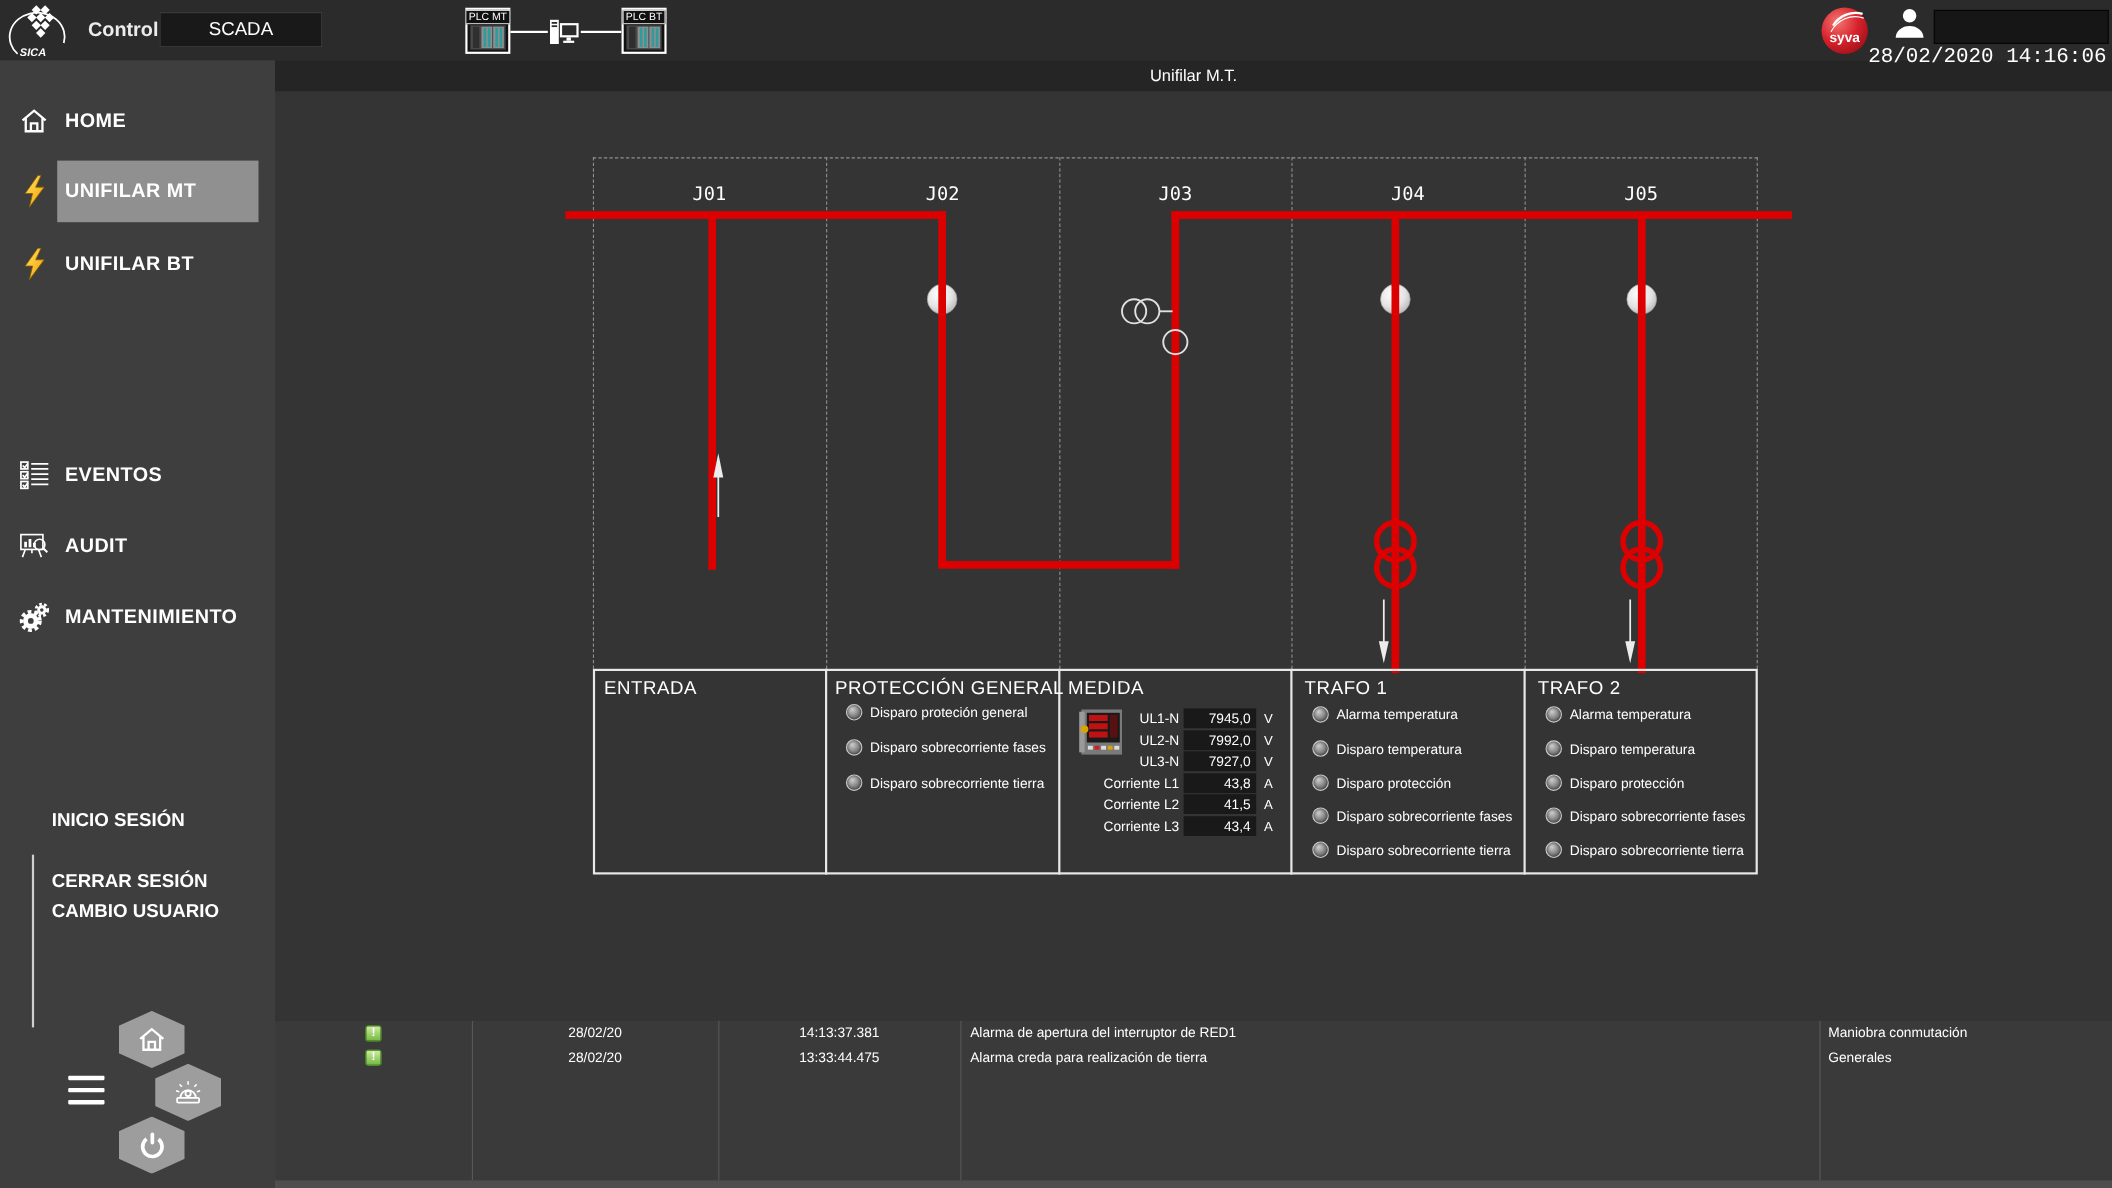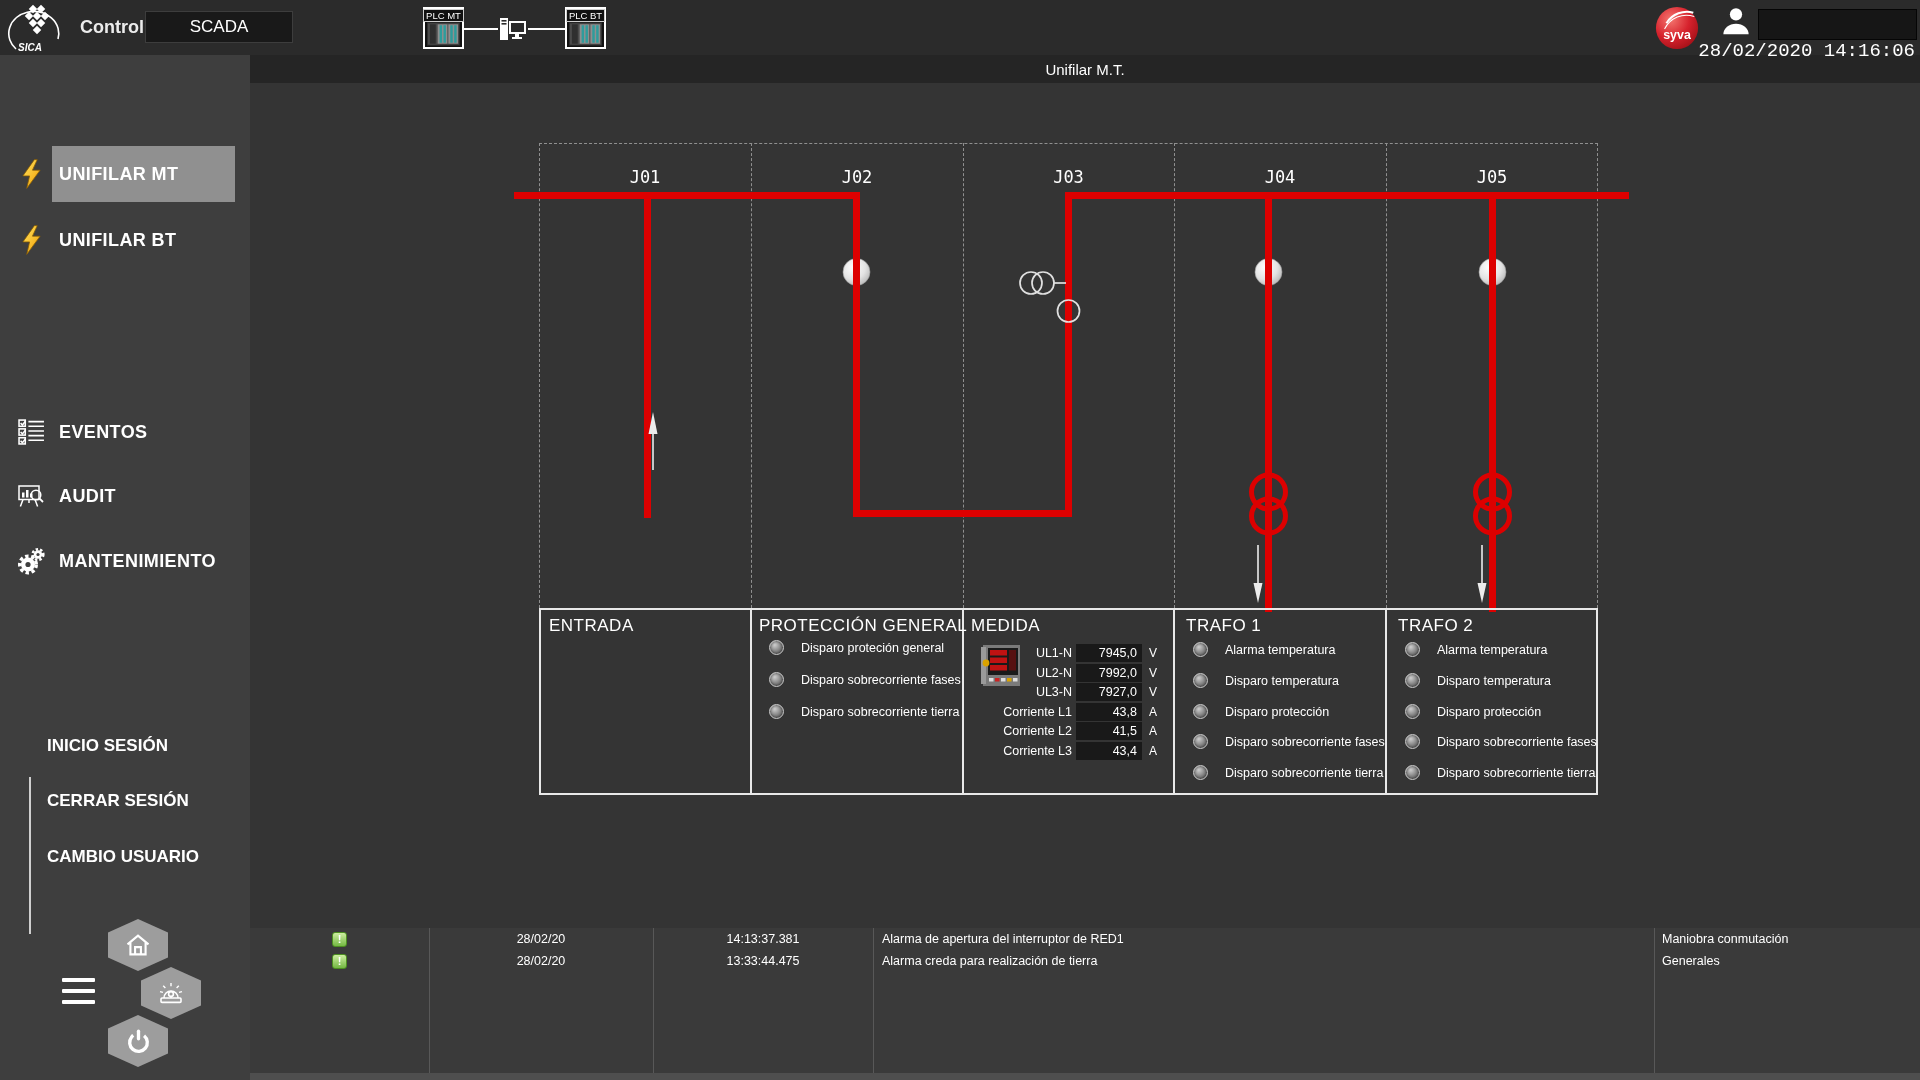--- a/index.html
+++ b/index.html
@@ -33,21 +33,21 @@
   .titlestrip{left:250px;top:55px;width:1670px;height:28px;background:#252525;color:#fff;font-size:15px;
               display:flex;align-items:center;justify-content:center;}
   .dashbox{left:539px;top:143px;width:1059px;height:465px;border:1px dashed #8f8f8f;border-bottom:none;box-sizing:border-box;}
   .dashv{top:143px;width:0;height:465px;border-left:1px dashed #8f8f8f;}
   .collabel{top:166px;height:22px;color:#fff;font-family:"DejaVu Sans Mono",monospace;font-size:17px;
             display:flex;align-items:center;justify-content:center;}
   .rl{position:absolute;background:#dd0000;}
   .panelbox{left:539px;top:608px;width:1059px;height:187px;border:2px solid #e8e8e8;box-sizing:border-box;}
   .pdiv{top:608px;width:2px;height:187px;background:#e8e8e8;}
   .ptitle{position:absolute;color:#fff;font-size:17px;letter-spacing:.5px;white-space:nowrap;}
-  .ledrow{position:absolute;display:flex;align-items:center;gap:17px;}
+  .ledrow{position:absolute;display:flex;align-items:center;gap:7px;}
   .led{width:15px;height:15px;border-radius:50%;flex:0 0 auto;border:1px solid #c9c9c9;box-sizing:border-box;
        background:radial-gradient(circle at 36% 30%, #cfcfcf, #8e8e8e 45%, #4e4e4e 90%);
        box-shadow:inset 0 0 3px rgba(0,0,0,.55);}
   .ledlabel{font-size:12.5px;color:#fff;white-space:nowrap;}
   .mrow{position:absolute;height:18px;display:flex;align-items:center;}
   .mlabel{width:76px;text-align:right;font-size:12.5px;color:#fff;white-space:nowrap;}
   .mval{width:66px;height:18px;background:#191919;color:#fff;font-size:12.5px;display:flex;align-items:center;
         justify-content:flex-end;padding-right:5px;margin-left:4px;box-sizing:border-box;}
   .munit{margin-left:7px;font-size:12px;color:#fff;}
   .resetbtn{left:1708px;top:818px;width:185px;height:65px;background:#8c8c8c;border:1px solid #7a7a7a;
@@ -169,20 +169,28 @@
         <circle cx="12" cy="7" r="4.6" fill="#fff"></circle>
         <path d="M2.5 22 a9.5 8 0 0 1 19 0 Z" fill="#fff"></path>
       </svg>
     </span>
     <div class="abs userbox"></div>
   </div>
   <div class="abs datetime" style="z-index:5">28/02/2020 14:16:06</div>
 
   <div class="abs sidebar">
 
+    <div class="sbitem" style="top:23px">
+      <span class="sbicon">
+        <svg width="28" height="28" viewBox="0 0 24 24">
+            <path d="M3 11.5 L12 4 L21 11.5 M5.5 9.8 V20 H18.5 V9.8 M9.5 20 V13.8 H14.5 V20" fill="none" stroke="#fff" stroke-width="1.8"></path>
+          </svg>
+      </span>
+      <span class="sblabel">HOME</span>
+    </div>
 
     <div class="sbitem" style="top:87px">
       <span class="hl"></span>
       <span class="sbicon">
         <svg width="23" height="30" viewBox="0 0 24 30">
             <polygon points="15,0 3,17 10,17 7,30 21,11 13,11 18,0" fill="url(#boltg)" stroke="#8a5d00" stroke-width="0.8"></polygon>
           </svg>
       </span>
       <span class="sblabel">UNIFILAR MT</span>
     </div>
@@ -242,21 +250,21 @@
           <circle cx="22" cy="7.5" r="5.3" fill="none" stroke="#fff" stroke-width="2.6" stroke-dasharray="2.4 2"></circle>
           <circle cx="22" cy="7.5" r="1.6" fill="#3e3e3e"></circle>
         </svg>
       </span>
       <span class="sblabel">MANTENIMIENTO</span>
     </div>
 
     <div class="abs vline"></div>
     <div class="sessline" style="top:681px">INICIO SESIÓN</div>
     <div class="sessline" style="top:736px">CERRAR SESIÓN</div>
-    <div class="sessline" style="top:792px">CAMBIO USUARIO</div>
+    <div class="sessline" style="top:764px">CAMBIO USUARIO</div>
 
     <div class="abs hbar" style="top:923px"></div>
     <div class="abs hbar" style="top:934px"></div>
     <div class="abs hbar" style="top:945px"></div>
 
     <div class="hex" style="left:108px;top:864px">
       <svg width="28" height="28" viewBox="0 0 24 24">
         <path d="M3 11.5 L12 4 L21 11.5 M5.5 9.8 V20 H18.5 V9.8 M9.5 20 V13.8 H14.5 V20" fill="none" stroke="#fff" stroke-width="1.8"></path>
       </svg>
     </div>

